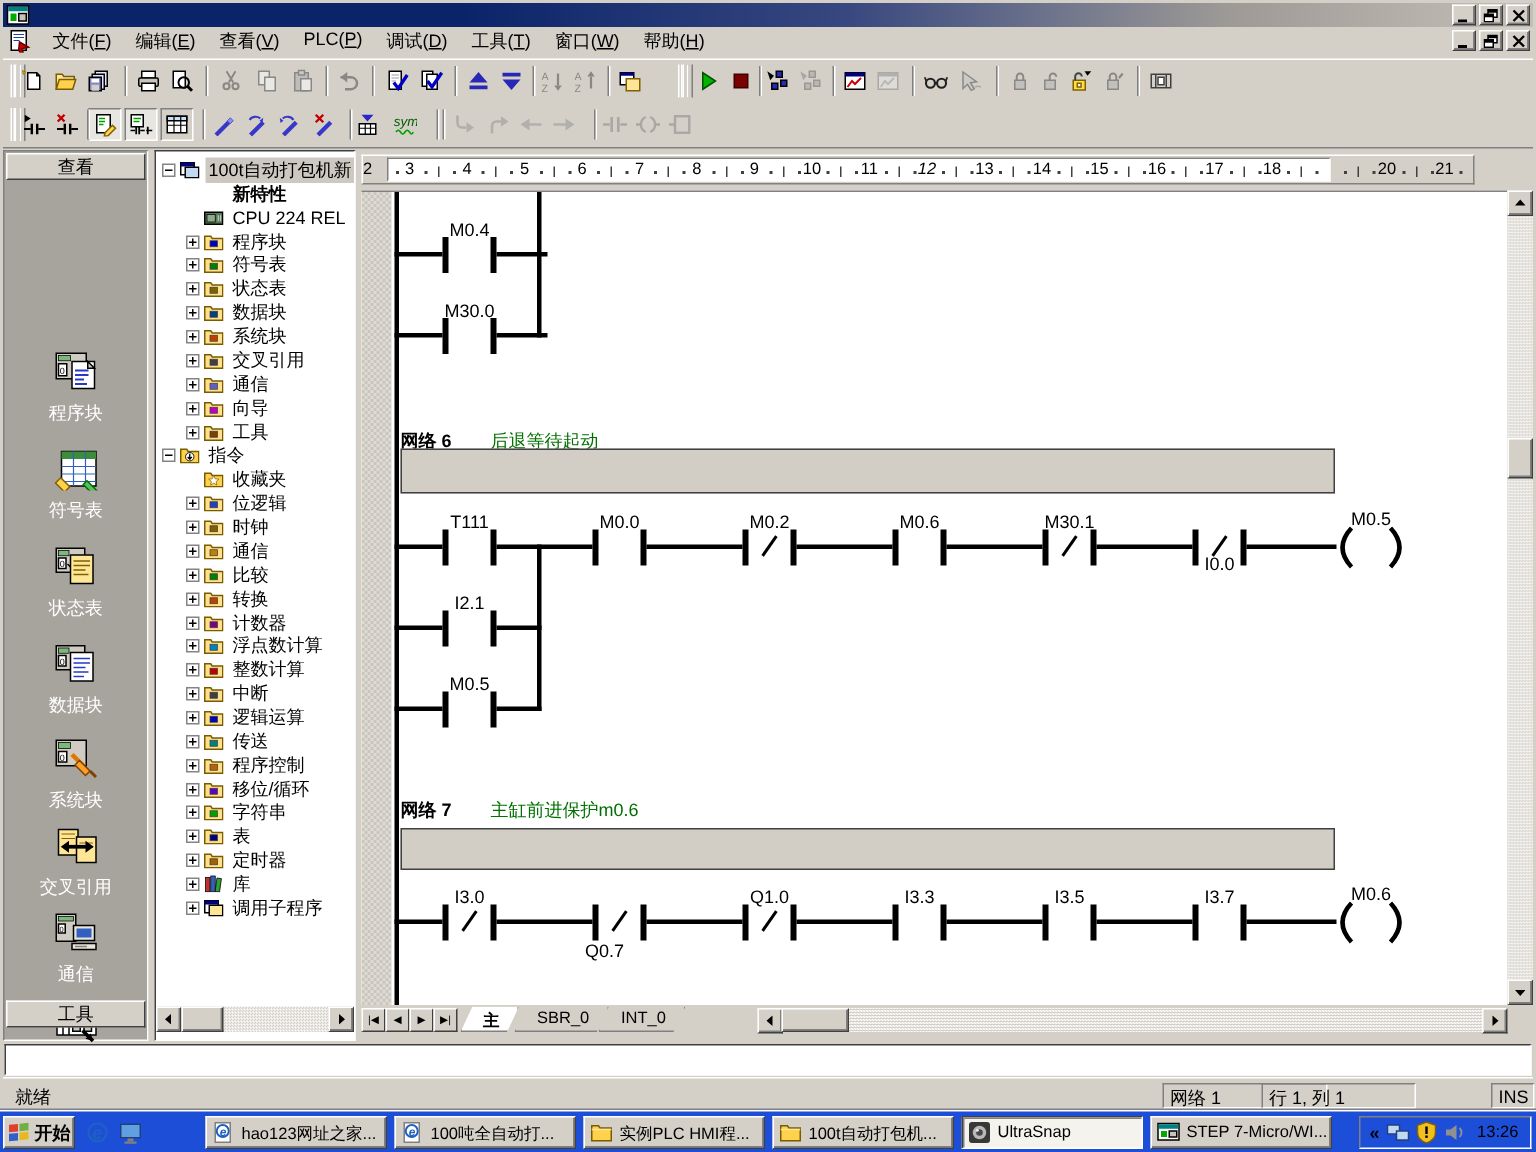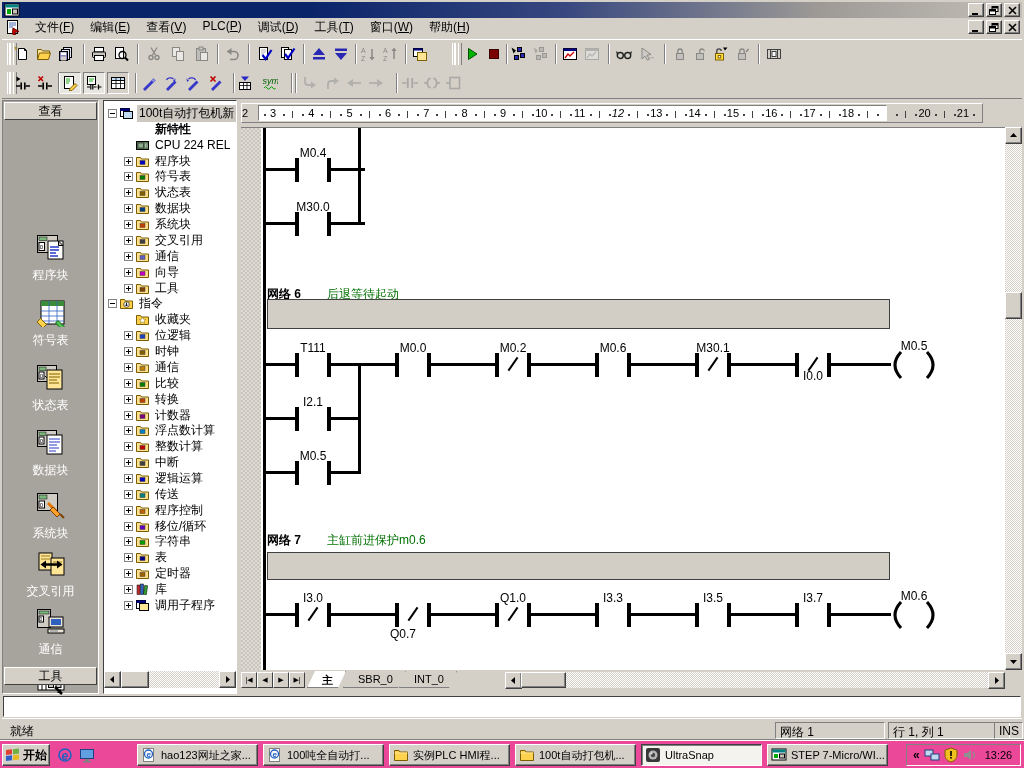--- a/index.html
+++ b/index.html
@@ -59,21 +59,21 @@
 #tabbar{left:241px;top:671px;width:764px;height:18px;background:#d4d0c8}
 .tabnav{position:absolute;top:1px;width:16px;height:16px;background:#d4d0c8;border:1px solid;border-color:#fff #404040 #404040 #fff;display:flex;align-items:center;justify-content:center}
 .tab{position:absolute;top:0;height:17px;background:#d4d0c8;border:1px solid #808080;border-top:none;clip-path:polygon(8px 0,100% 0,calc(100% - 8px) 100%,0 100%);padding:2px 12px 0 14px;font-size:11px}
 .tab.active{background:#fff;font-weight:bold;z-index:2}
 #hsb{position:absolute;left:264px;top:1px;width:500px;height:16px;background:repeating-conic-gradient(#fff 0% 25%, #d4d0c8 0% 50%) 0 0/2px 2px}
 
 #outbar{left:3px;top:696px;width:1018px;height:21px;background:#fff;border:1px solid;border-color:#808080 #fff #fff #808080;border-top-color:#404040;border-left-color:#404040}
 #statusbar{left:2px;top:718px;width:1020px;height:21px;background:#d4d0c8;border-top:1px solid #fff;font-size:12px}
 .spanel{position:absolute;top:3px;height:17px;border:1px solid;border-color:#808080 #fff #fff #808080;padding:1px 4px;font-size:12px}
 
-#taskbar{left:0;top:740px;width:1024px;height:28px;background:#ec4899;border-top:1px solid #fff;box-shadow:0 -1px 0 #808080}
+#taskbar{left:0;top:740px;width:1024px;height:28px;background:#1d4ed8;border-top:1px solid #fff;box-shadow:0 -1px 0 #808080}
 #startbtn{position:absolute;left:2px;top:3px;width:48px;height:22px;background:#d4d0c8;border:1px solid;border-color:#fff #404040 #404040 #fff;box-shadow:inset -1px -1px 0 #808080;display:flex;align-items:center;font-weight:bold;font-size:12px}
 .qlicon{position:absolute;top:6px;width:16px;height:16px}
 .taskbtn{position:absolute;top:3px;width:121px;height:22px;background:#d4d0c8;border:1px solid;border-color:#fff #404040 #404040 #fff;box-shadow:inset -1px -1px 0 #808080;display:flex;align-items:center;font-size:11px;white-space:nowrap;overflow:hidden}
 .taskbtn .ticn16{width:16px;height:16px;margin:0 4px 0 3px;flex:none}
 .taskbtn.active{background:#f4f3ee;border-color:#404040 #fff #fff #404040;box-shadow:inset 1px 1px 0 #808080}
 #tray{position:absolute;left:906px;top:3px;width:115px;height:22px;border:1px solid;border-color:#808080 #fff #fff #808080;display:flex;align-items:center}
 </style>
 </head>
 <body>
 
@@ -1078,21 +1078,21 @@
       </div>
       <div class="sthumb" style="left: 16px; top: 0px; width: 45px; height: 16px;"></div>
     </div>
   </div>
 
 <div id="outbar" class="abs"><span></span></div>
 
 <div id="statusbar" class="abs">
   <span style="position:absolute;left:8px;top:4px">就绪</span>
   <div class="spanel" style="left:773px;width:110px">网络 1</div>
-  <div class="spanel" style="left:886px;width:122px">行 1, 列 1</div>
+  <div class="spanel" style="left:839px;width:103px">行 1, 列 1</div>
   <div class="spanel" style="left:992px;width:29px">INS</div>
 </div>
 
 <div id="taskbar" class="abs">
   <div id="startbtn">
     <svg width="16" height="16" viewBox="0 0 16 16" style="margin:0 2px">
         <g transform="skewY(-6)">
           <rect x="1" y="3" width="6" height="5" fill="#e0402f"></rect>
           <rect x="8" y="3" width="6" height="5" fill="#70b040"></rect>
           <rect x="1" y="9" width="6" height="5" fill="#3060c8"></rect>

